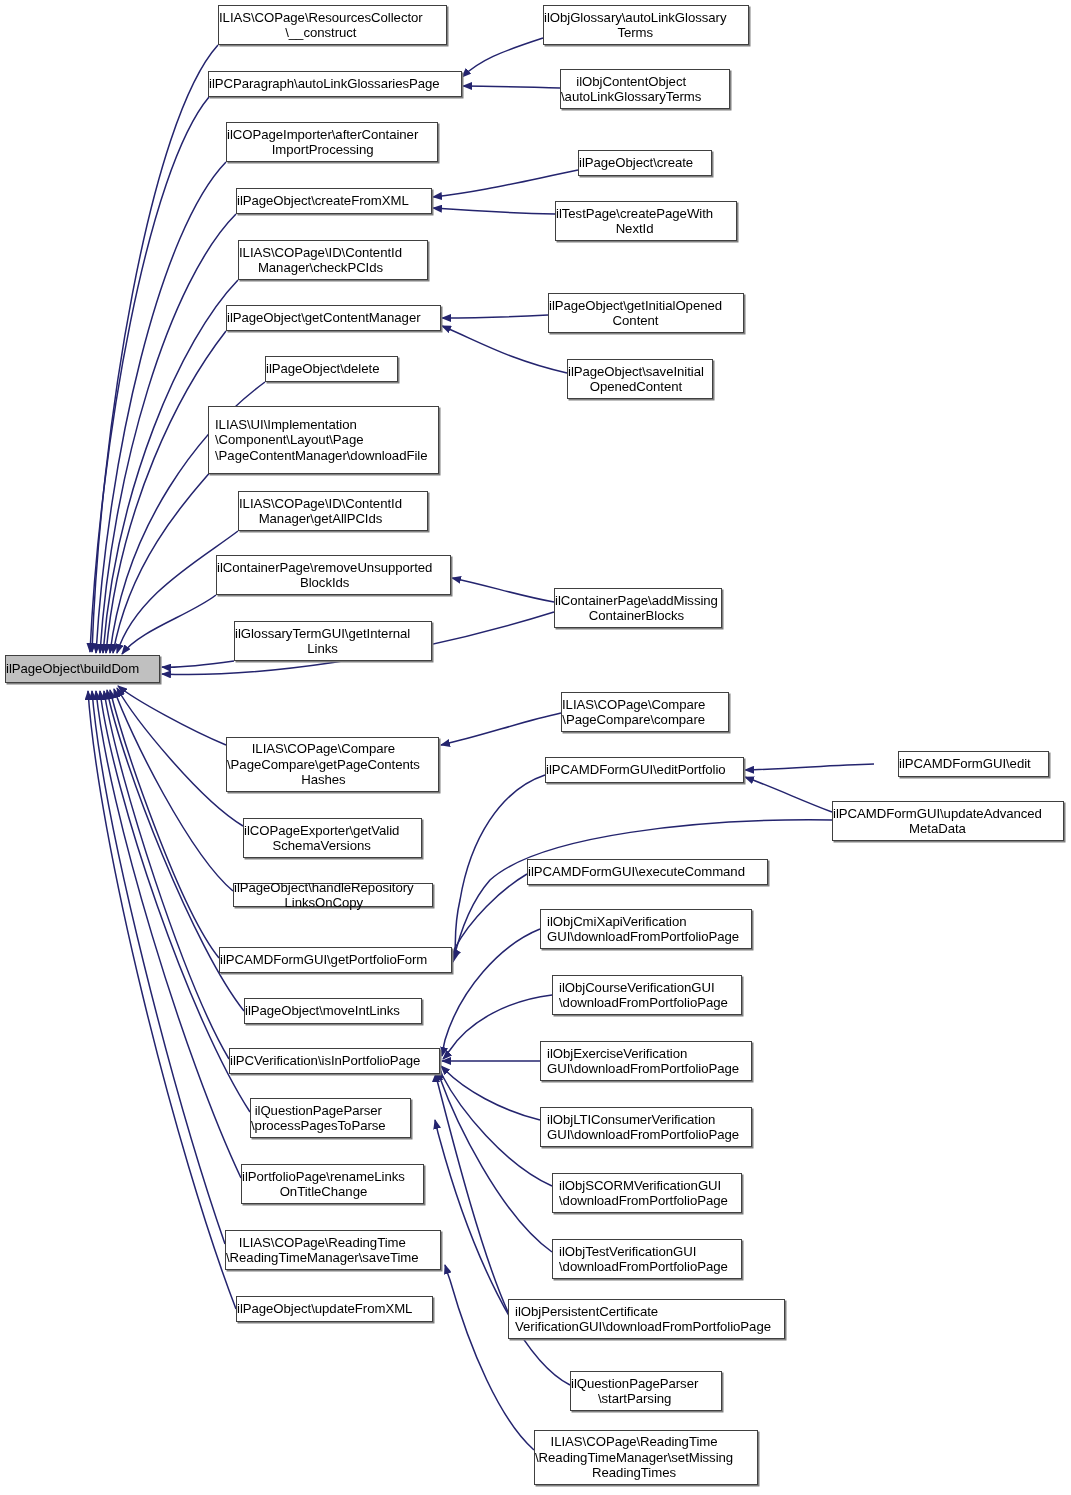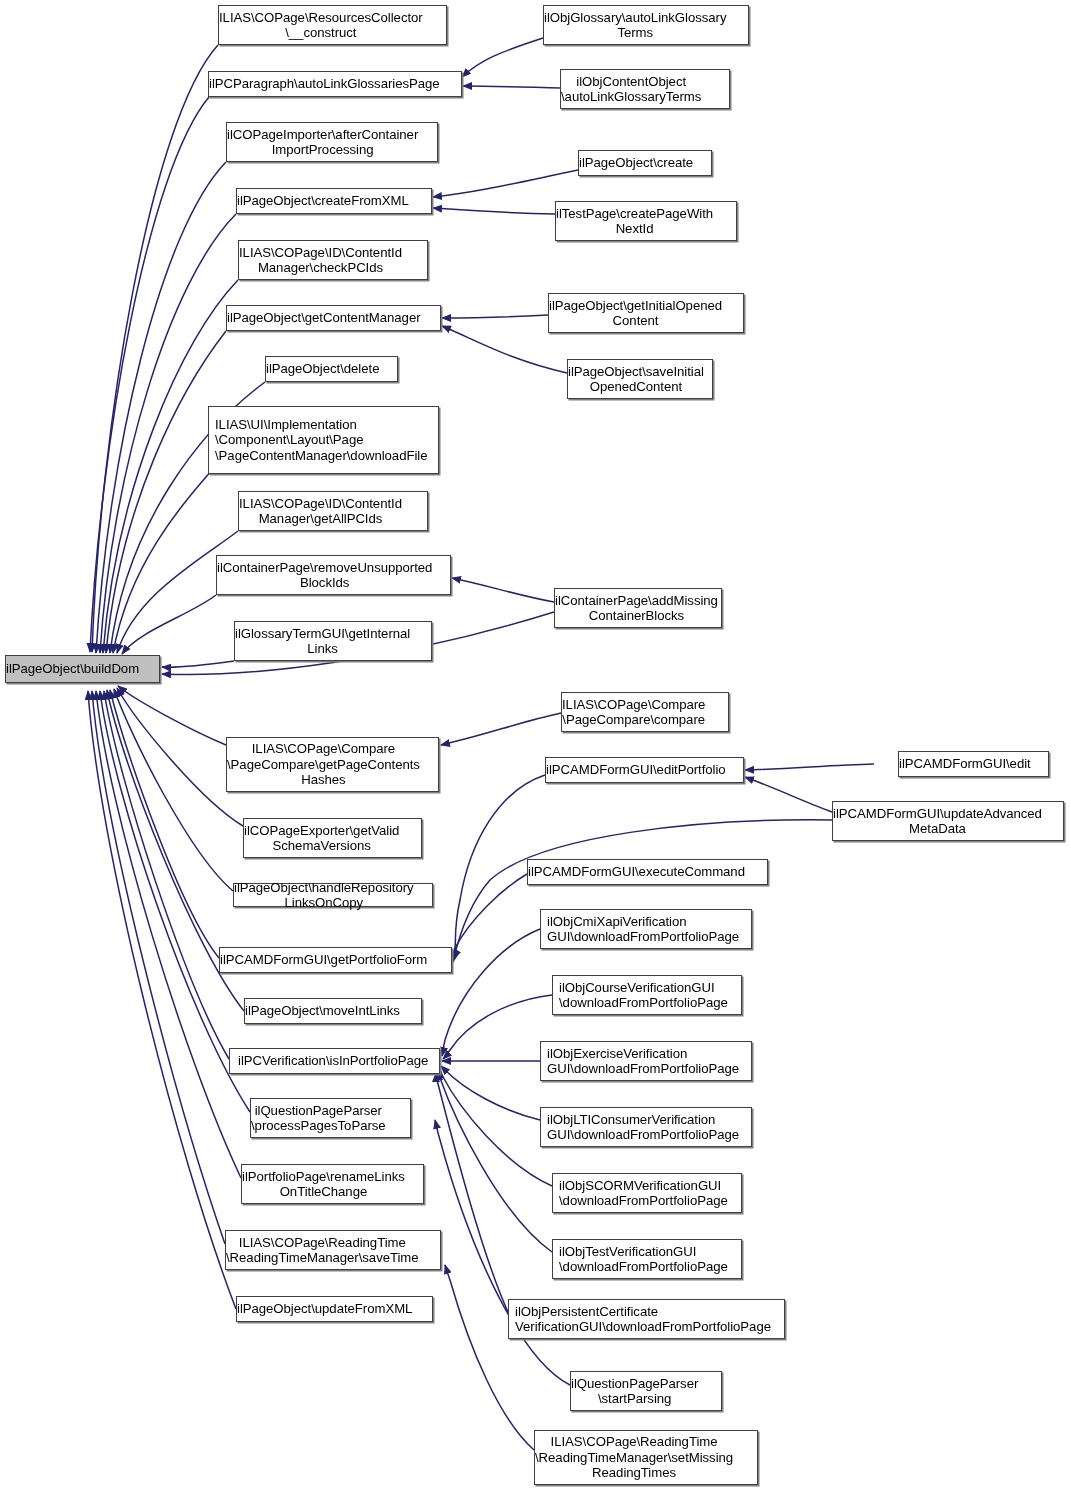--- a/index.html
+++ b/index.html
@@ -128,21 +128,21 @@
       <div class="gnode shadow" style="left: 233px; top: 883px; width: 200px; height: 24px;">
         <span class="lbl">ilPageObject\handleRepository
 LinksOnCopy</span>
       </div>
       <div class="gnode shadow" style="left: 219px; top: 947px; width: 233px; height: 26px;">
         <span class="lbl">ilPCAMDFormGUI\getPortfolioForm</span>
       </div>
       <div class="gnode shadow" style="left: 244px; top: 998px; width: 178px; height: 26px;">
         <span class="lbl">ilPageObject\moveIntLinks</span>
       </div>
-      <div class="gnode shadow" style="left: 229px; top: 1048px; width: 211px; height: 26px; padding-left: 8px;">
+      <div class="gnode shadow" style="left: 229px; top: 1048px; width: 211px; height: 26px;">
         <span class="lbl">ilPCVerification\isInPortfolioPage</span>
       </div>
       <div class="gnode shadow" style="left: 250px; top: 1098px; width: 161px; height: 40px;">
         <span class="lbl">ilQuestionPageParser
 \processPagesToParse</span>
       </div>
       <div class="gnode shadow" style="left: 241px; top: 1164px; width: 183px; height: 40px;">
         <span class="lbl">ilPortfolioPage\renameLinks
 OnTitleChange</span>
       </div>

